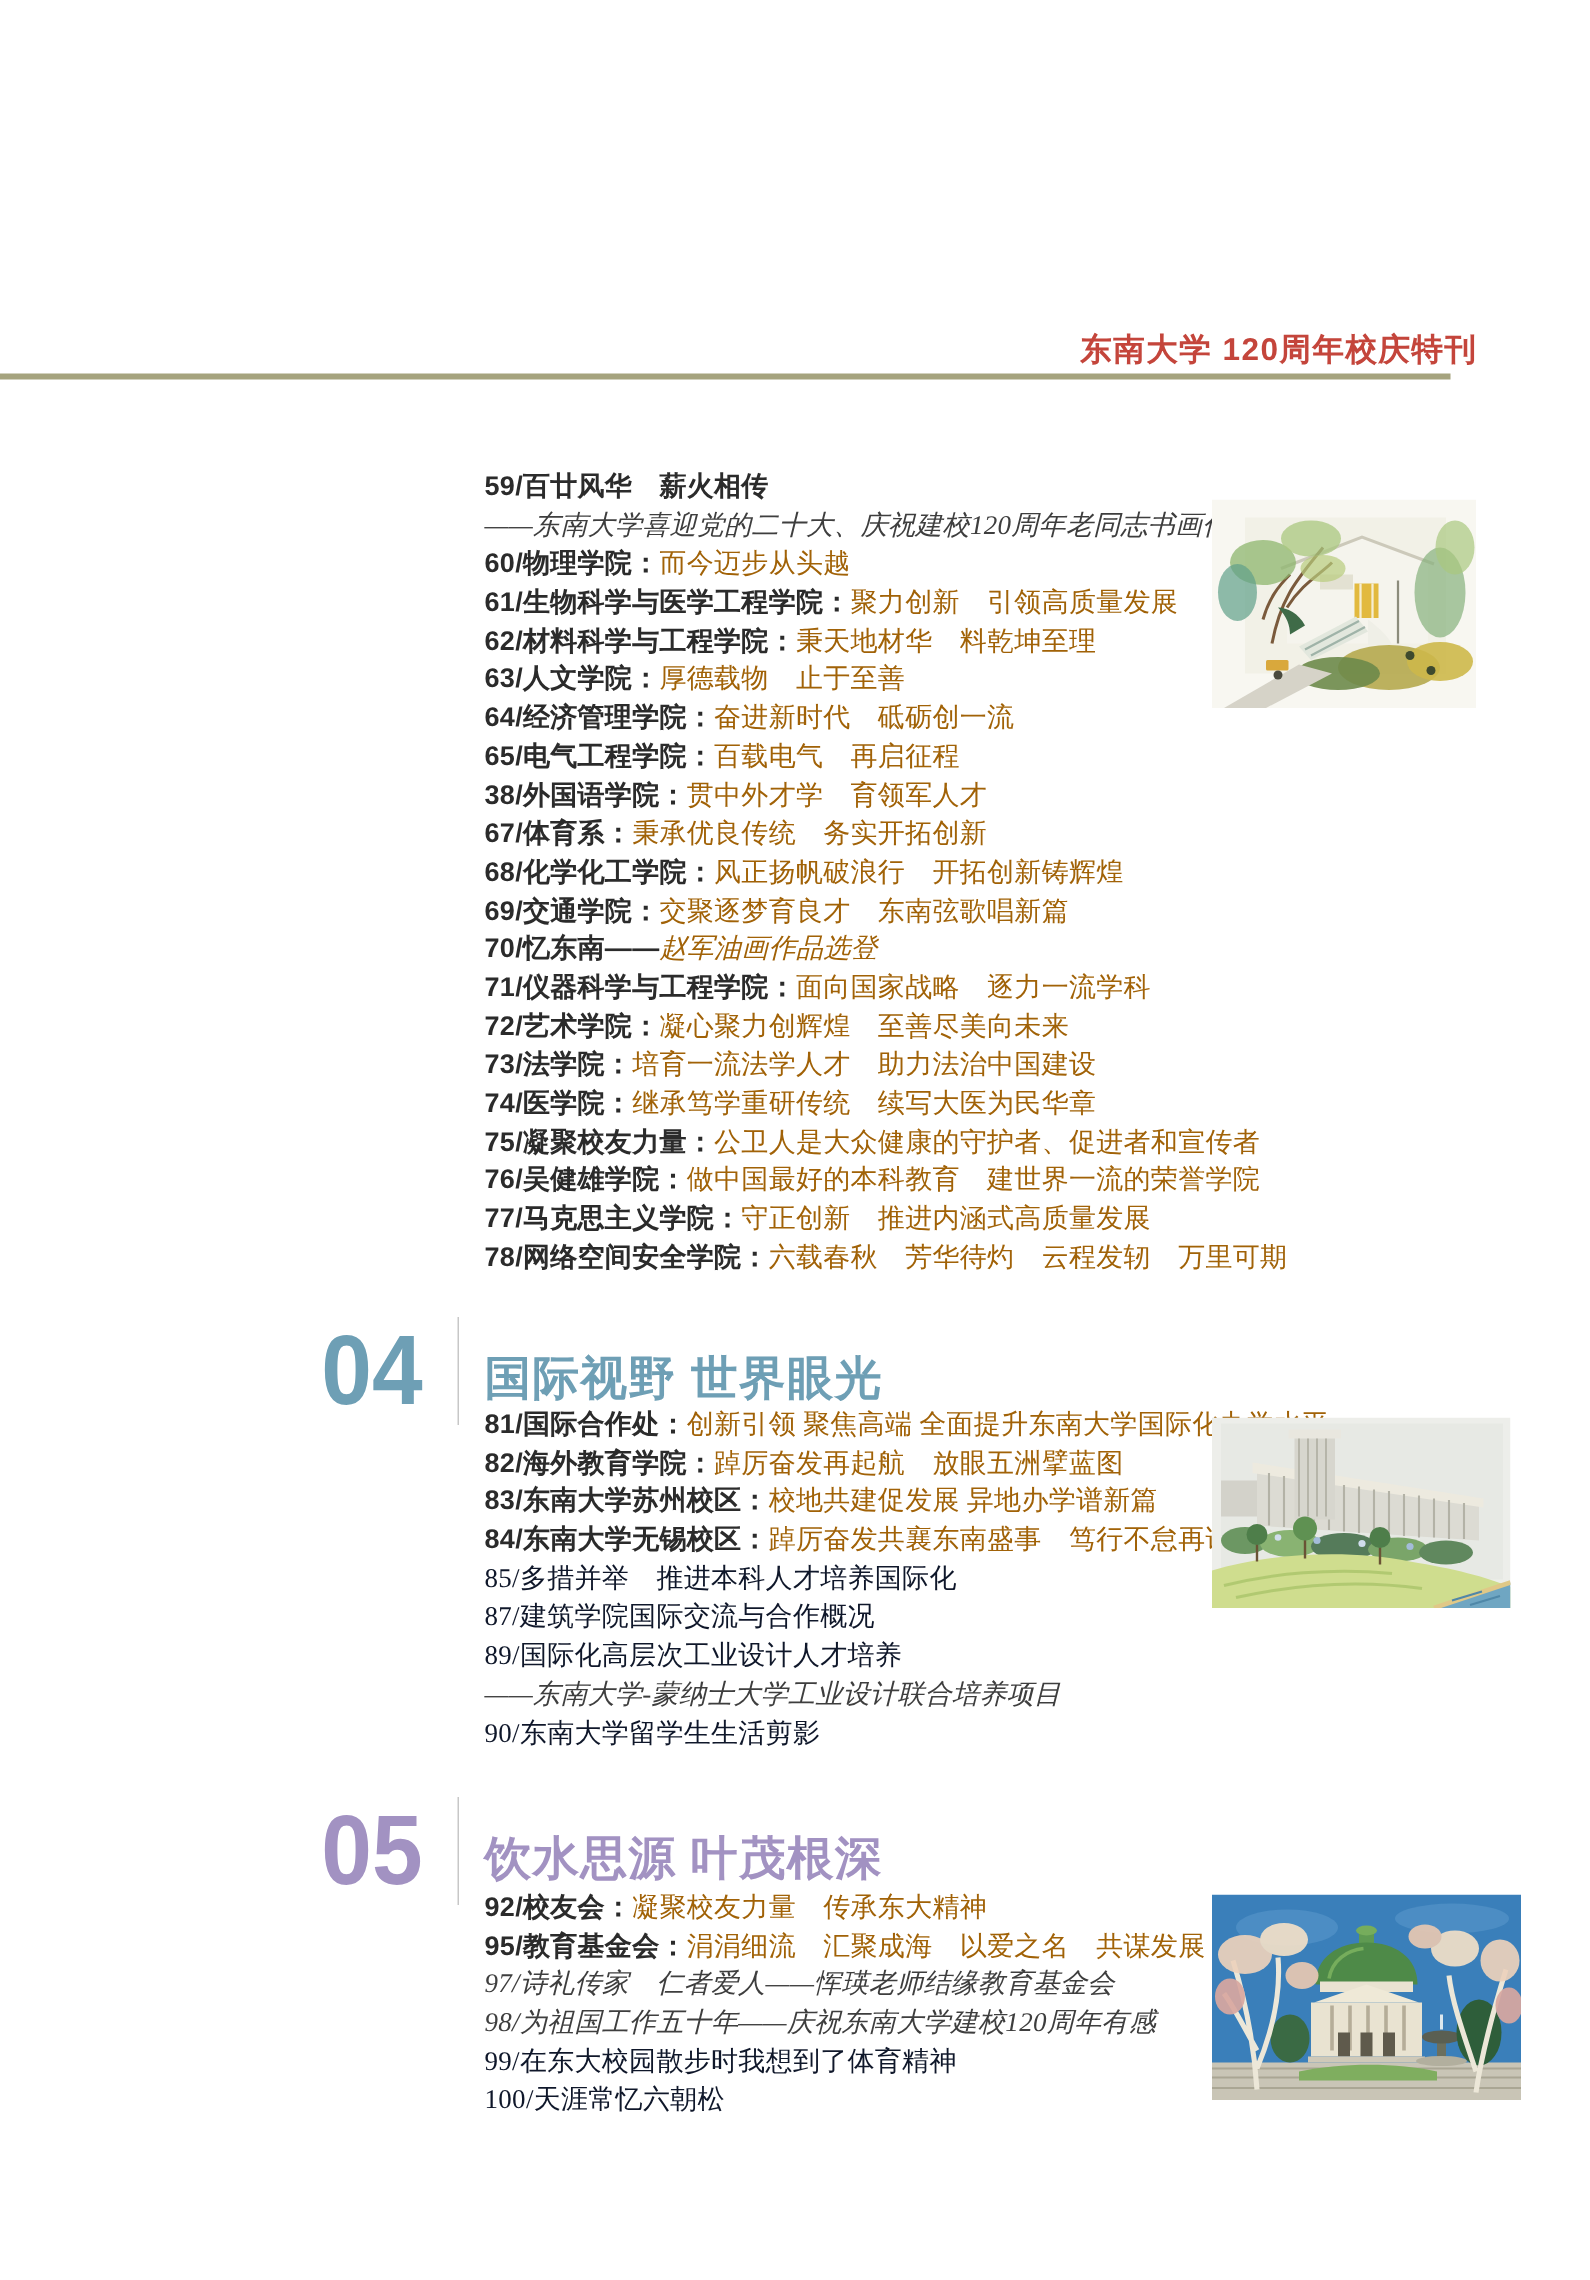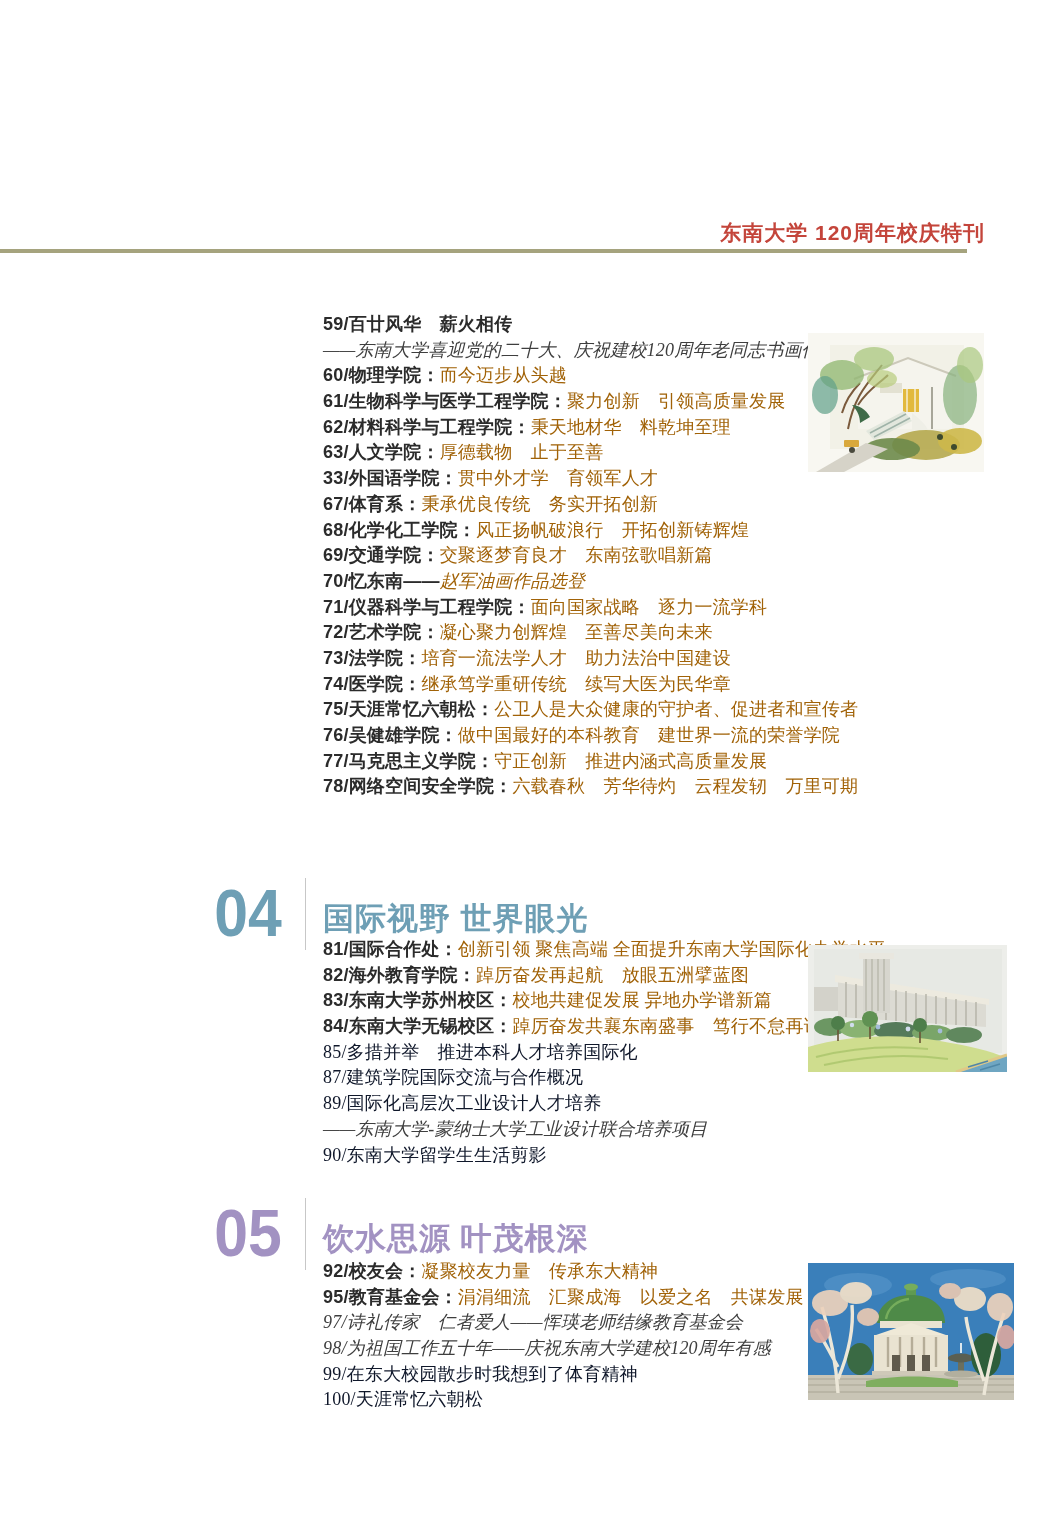--- a/index.html
+++ b/index.html
@@ -39,30 +39,32 @@
   <div class="issue-title">东南大学 120周年校庆特刊</div>
   <div class="header-rule"></div>
 
   <div class="toc-rows" style="top:312px;">
       <div class="toc-row v-bold"><span class="t-num">59/</span><span class="t-title">百廿风华　薪火相传</span></div>
       <div class="toc-row v-kai"><span class="t-desc">——东南大学喜迎党的二十大、庆祝建校120周年老同志书画作品选登</span></div>
       <div class="toc-row v-bold"><span class="t-num">60/</span><span class="t-title">物理学院：</span><span class="t-desc">而今迈步从头越</span></div>
       <div class="toc-row v-bold"><span class="t-num">61/</span><span class="t-title">生物科学与医学工程学院：</span><span class="t-desc">聚力创新　引领高质量发展</span></div>
       <div class="toc-row v-bold"><span class="t-num">62/</span><span class="t-title">材料科学与工程学院：</span><span class="t-desc">秉天地材华　料乾坤至理</span></div>
       <div class="toc-row v-bold"><span class="t-num">63/</span><span class="t-title">人文学院：</span><span class="t-desc">厚德载物　止于至善</span></div>
-      <div class="toc-row v-bold"><span class="t-num">33/</span><span class="t-title">外国语学院：</span><span class="t-desc">贯中外才学　育领军人才</span></div>
+      <div class="toc-row v-bold"><span class="t-num">64/</span><span class="t-title">经济管理学院：</span><span class="t-desc">奋进新时代　砥砺创一流</span></div>
+      <div class="toc-row v-bold"><span class="t-num">65/</span><span class="t-title">电气工程学院：</span><span class="t-desc">百载电气　再启征程</span></div>
+      <div class="toc-row v-bold"><span class="t-num">38/</span><span class="t-title">外国语学院：</span><span class="t-desc">贯中外才学　育领军人才</span></div>
       <div class="toc-row v-bold"><span class="t-num">67/</span><span class="t-title">体育系：</span><span class="t-desc">秉承优良传统　务实开拓创新</span></div>
       <div class="toc-row v-bold"><span class="t-num">68/</span><span class="t-title">化学化工学院：</span><span class="t-desc">风正扬帆破浪行　开拓创新铸辉煌</span></div>
       <div class="toc-row v-bold"><span class="t-num">69/</span><span class="t-title">交通学院：</span><span class="t-desc">交聚逐梦育良才　东南弦歌唱新篇</span></div>
       <div class="toc-row v-bold-kai"><span class="t-num">70/</span><span class="t-title">忆东南——</span><span class="t-desc">赵军油画作品选登</span></div>
       <div class="toc-row v-bold"><span class="t-num">71/</span><span class="t-title">仪器科学与工程学院：</span><span class="t-desc">面向国家战略　逐力一流学科</span></div>
       <div class="toc-row v-bold"><span class="t-num">72/</span><span class="t-title">艺术学院：</span><span class="t-desc">凝心聚力创辉煌　至善尽美向未来</span></div>
       <div class="toc-row v-bold"><span class="t-num">73/</span><span class="t-title">法学院：</span><span class="t-desc">培育一流法学人才　助力法治中国建设</span></div>
       <div class="toc-row v-bold"><span class="t-num">74/</span><span class="t-title">医学院：</span><span class="t-desc">继承笃学重研传统　续写大医为民华章</span></div>
-      <div class="toc-row v-bold"><span class="t-num">75/</span><span class="t-title">天涯常忆六朝松：</span><span class="t-desc">公卫人是大众健康的守护者、促进者和宣传者</span></div>
+      <div class="toc-row v-bold"><span class="t-num">75/</span><span class="t-title">凝聚校友力量：</span><span class="t-desc">公卫人是大众健康的守护者、促进者和宣传者</span></div>
       <div class="toc-row v-bold"><span class="t-num">76/</span><span class="t-title">吴健雄学院：</span><span class="t-desc">做中国最好的本科教育　建世界一流的荣誉学院</span></div>
       <div class="toc-row v-bold"><span class="t-num">77/</span><span class="t-title">马克思主义学院：</span><span class="t-desc">守正创新　推进内涵式高质量发展</span></div>
       <div class="toc-row v-bold"><span class="t-num">78/</span><span class="t-title">网络空间安全学院：</span><span class="t-desc">六载春秋　芳华待灼　云程发轫　万里可期</span></div>
     </div>
 
   <div class="sec-banner" style="top:876px;">
     <div class="sec-num blue">04</div>
     <div class="sec-rule"></div>
     <div class="sec-title blue">国际视野 世界眼光</div>
   </div>

